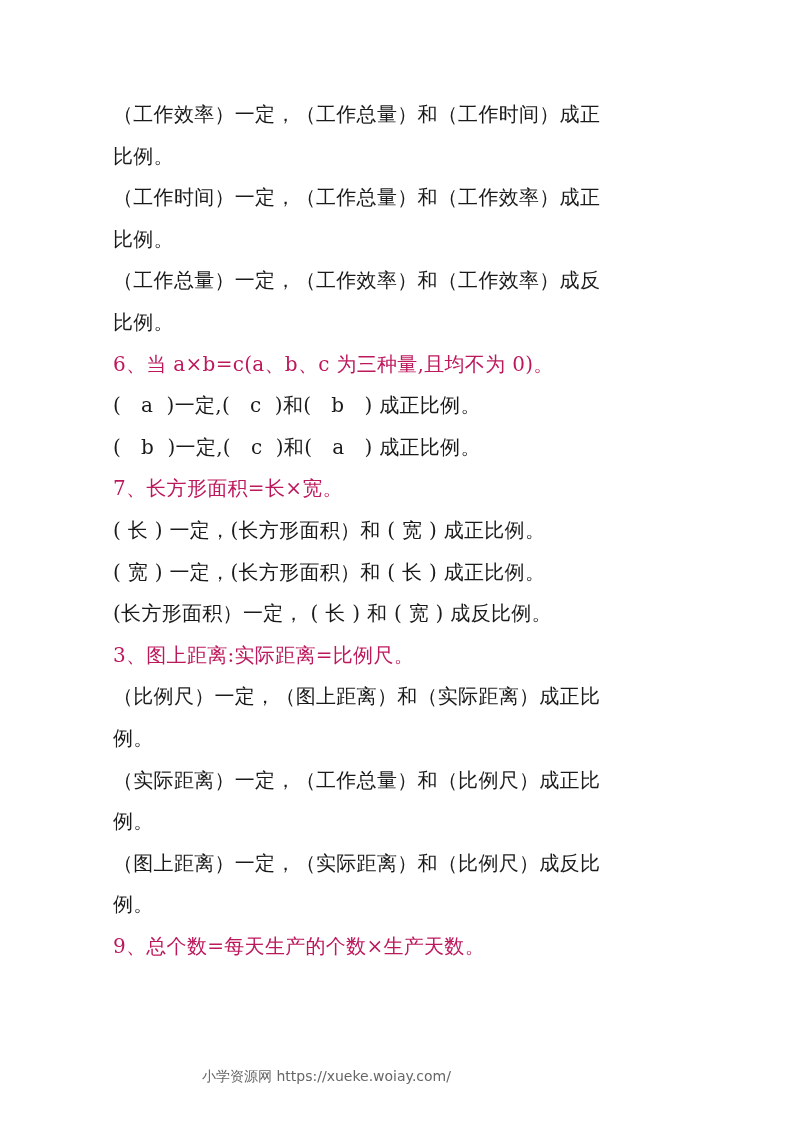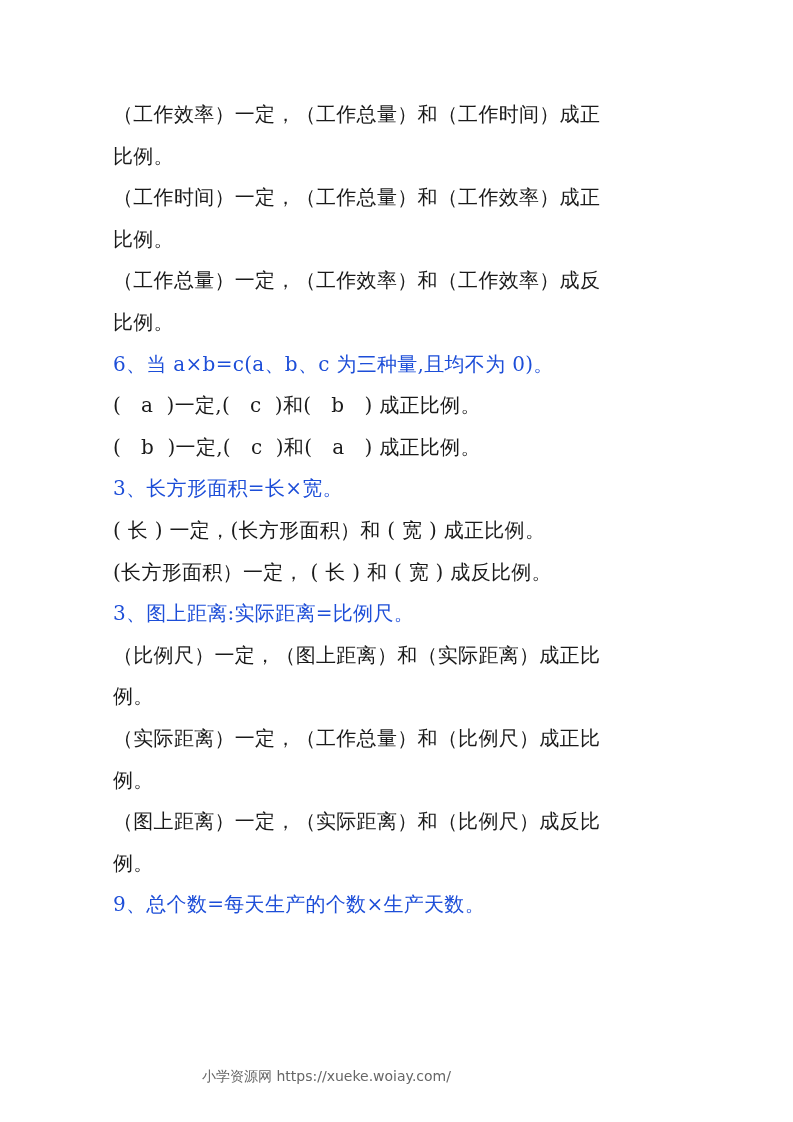--- a/index.html
+++ b/index.html
@@ -22,21 +22,21 @@
     }
     .line {
       height: 41.6px;
       line-height: 41.6px;
       font-size: 20px;
       color: #1a1a1a;
       white-space: pre;
       letter-spacing: 0.3px;
     }
     .line.heading {
-      color: #1d4ed8;
+      color: #be185d;
     }
     .footer {
       position: absolute;
       left: 0;
       width: 653px;
       top: 1068px;
       text-align: center;
       font-family: "DejaVu Sans", "Liberation Sans", sans-serif;
       font-size: 14px;
       color: #666666;
@@ -48,22 +48,23 @@
 <div class="page">
   <div class="line">（工作效率）一定，（工作总量）和（工作时间）成正</div>
   <div class="line">比例。</div>
   <div class="line">（工作时间）一定，（工作总量）和（工作效率）成正</div>
   <div class="line">比例。</div>
   <div class="line">（工作总量）一定，（工作效率）和（工作效率）成反</div>
   <div class="line">比例。</div>
   <div class="line heading">6、当 a×b=c(a、b、c 为三种量,且均不为 0)。</div>
   <div class="line">(   a  )一定,(   c  )和(   b   ) 成正比例。</div>
   <div class="line">(   b  )一定,(   c  )和(   a   ) 成正比例。</div>
-  <div class="line heading">3、长方形面积=长×宽。</div>
+  <div class="line heading">7、长方形面积=长×宽。</div>
   <div class="line">( 长 ) 一定，(长方形面积）和 ( 宽 ) 成正比例。</div>
+  <div class="line">( 宽 ) 一定，(长方形面积）和 ( 长 ) 成正比例。</div>
   <div class="line">(长方形面积）一定， ( 长 ) 和 ( 宽 ) 成反比例。</div>
   <div class="line heading">3、图上距离:实际距离=比例尺。</div>
   <div class="line">（比例尺）一定，（图上距离）和（实际距离）成正比</div>
   <div class="line">例。</div>
   <div class="line">（实际距离）一定，（工作总量）和（比例尺）成正比</div>
   <div class="line">例。</div>
   <div class="line">（图上距离）一定，（实际距离）和（比例尺）成反比</div>
   <div class="line">例。</div>
   <div class="line heading">9、总个数=每天生产的个数×生产天数。</div>
 </div>

